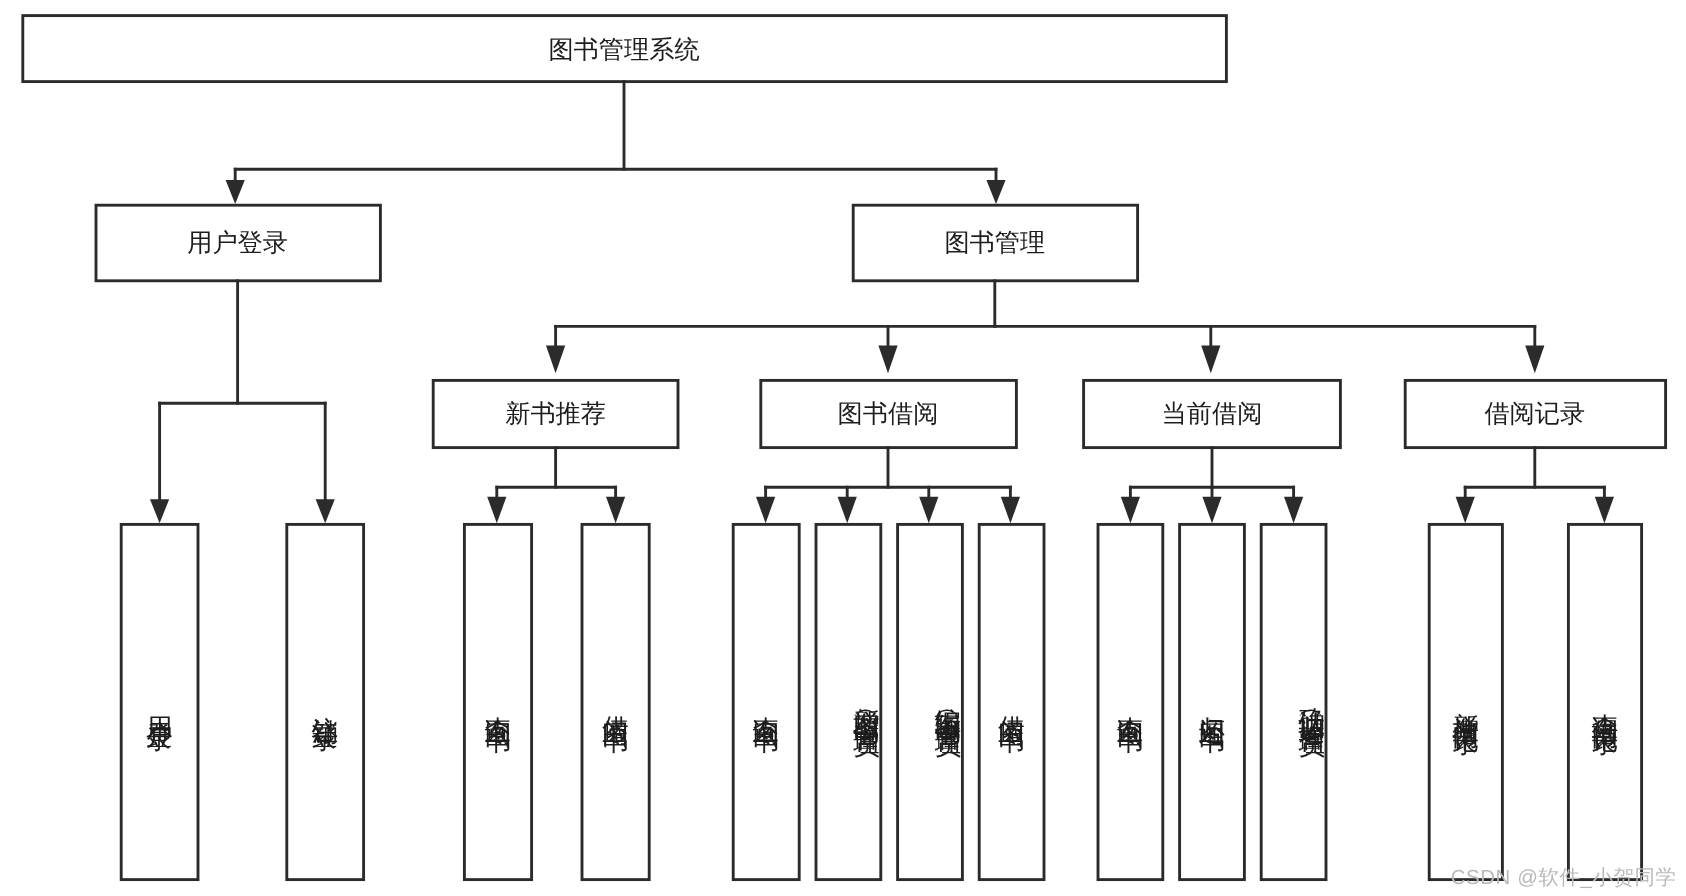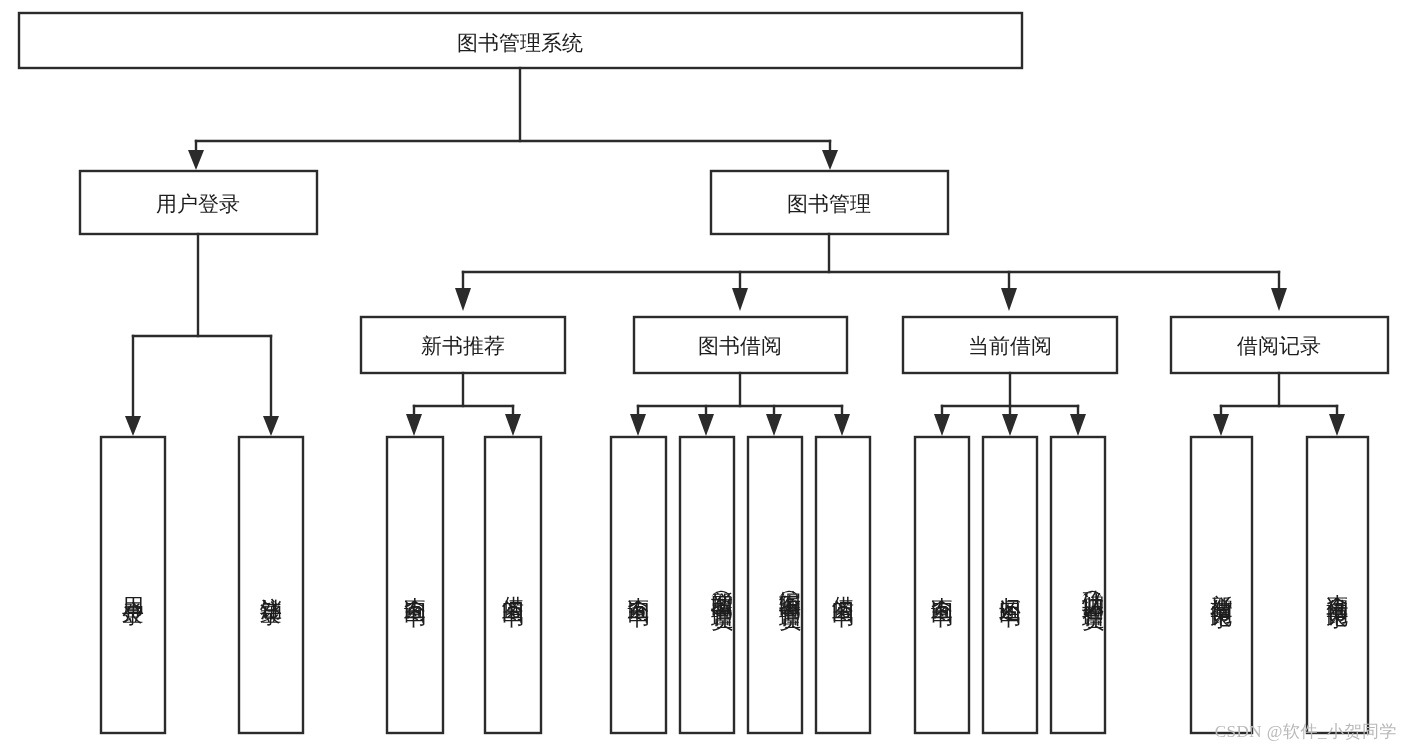--- a/index.html
+++ b/index.html
@@ -60,21 +60,21 @@
     display: flex;
     align-items: center;
     justify-content: center;
     white-space: nowrap;
     pointer-events: none;
   }
   .watermark {
     position: absolute;
     right: 8px;
     bottom: 4px;
-    font-family: Liberation Serif, serif;
+    font-family: Liberation Sans, sans-serif;
     font-size: 17px;
     color: #b9b9b9;
     letter-spacing: 0.5px;
     white-space: nowrap;
   }
 </style>
 </head>
 <body>
 
 <div id="diagram-root">

